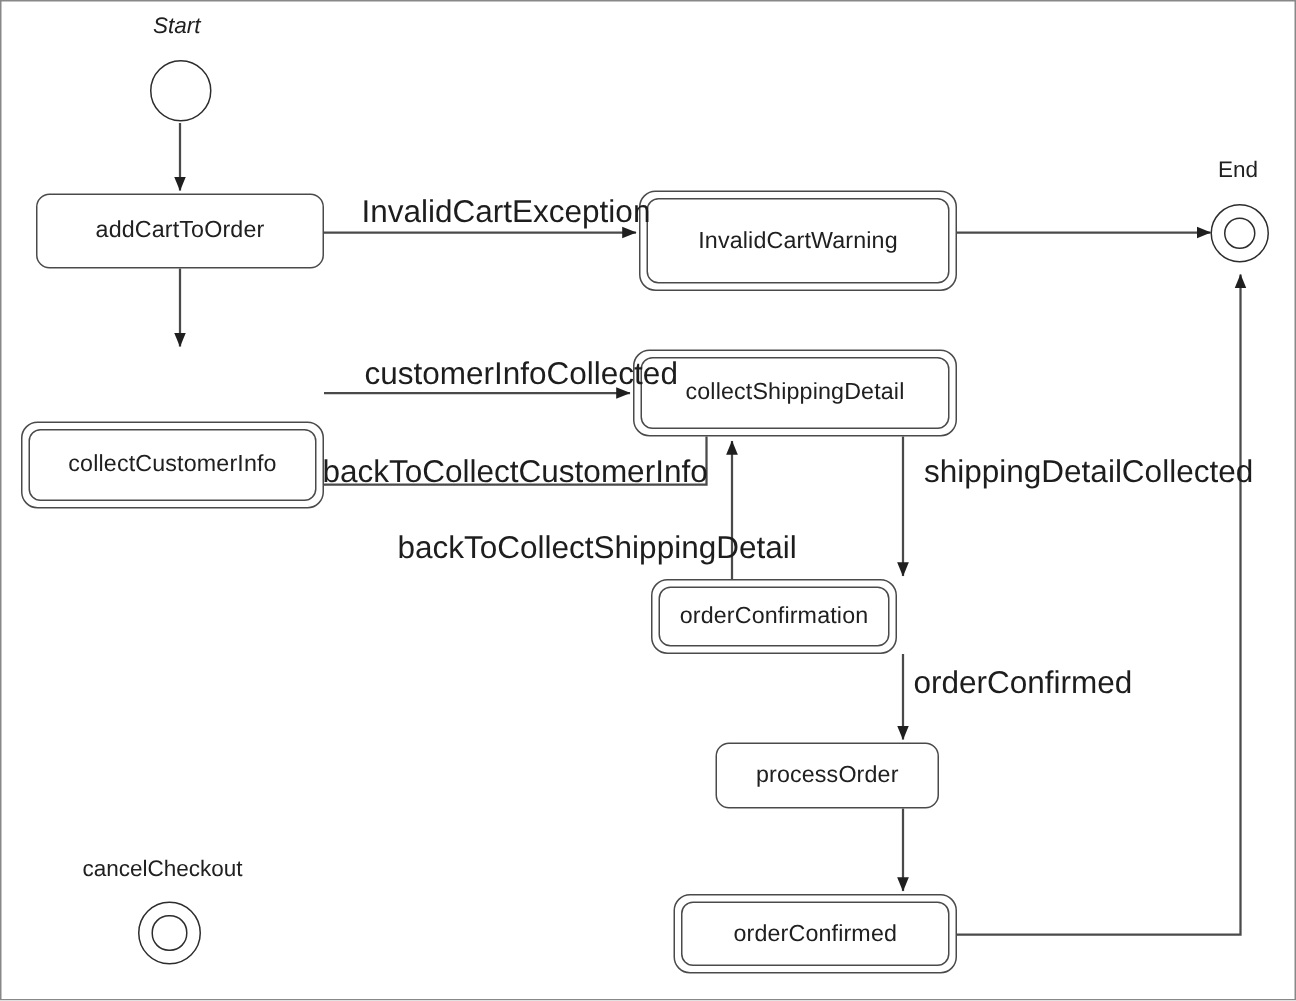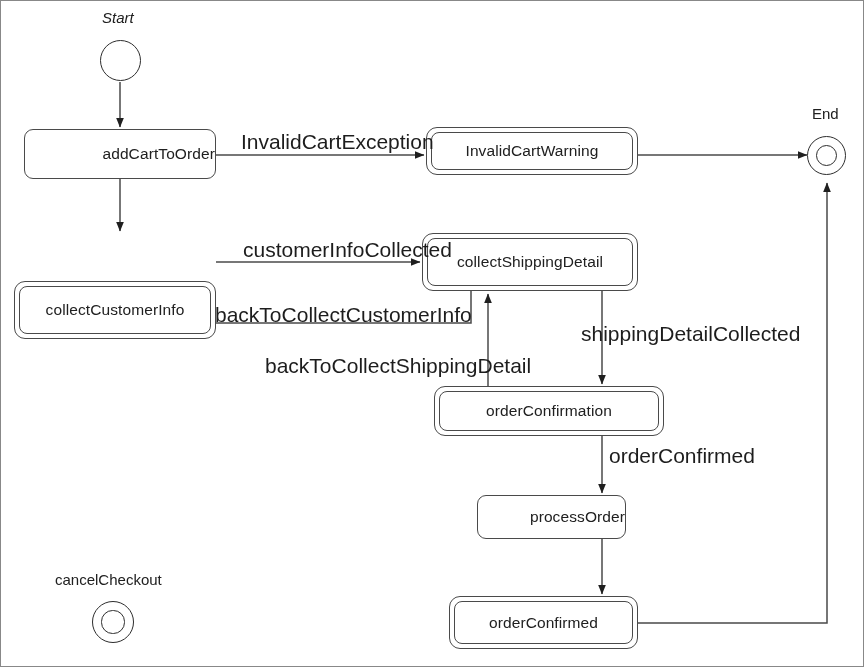--- a/index.html
+++ b/index.html
@@ -35,21 +35,20 @@
     align-items: center;
     justify-content: center;
     color: #202020;
     font-size: 15.5px;
     letter-spacing: .1px;
     white-space: nowrap;
   }
   .state {
     border: 1.4px solid #4a4a4a;
     border-radius: 9px;
-    justify-content: flex-end;
   }
   .state.dbl {
     border: 1.4px solid #4a4a4a;
     border-radius: 11px;
     padding: 4px;
   }
   .state.dbl > .inner {
     width: 100%;
     height: 100%;
     border: 1.4px solid #4a4a4a;
@@ -139,39 +138,39 @@
 
   <div class="caption" style="left:54px; top:570px;">cancelCheckout</div>
   <div class="node pseudo final" style="left:91px; top:600px; width:42px; height:42px;">
     <div class="core"></div>
   </div>
 
   <div class="node state" style="left:23px; top:128px; width:192px; height:50px;">
     <span>addCartToOrder</span>
   </div>
 
-  <div class="node state dbl" style="left:425px; top:126px; width:212px; height:48px;">
+  <div class="node state dbl" style="left:425px; top:126px; width:212px; height:67px;">
     <div class="inner">
       <span>InvalidCartWarning</span>
     </div>
   </div>
 
   <div class="node state dbl" style="left:13px; top:232px; width:202px; height:58px;margin-top:48px;">
     <div class="inner">
       <span>collectCustomerInfo</span>
     </div>
   </div>
 
   <div class="node state dbl" style="left:421px; top:232px; width:216px; height:58px;">
     <div class="inner">
       <span>collectShippingDetail</span>
     </div>
   </div>
 
-  <div class="node state dbl" style="left:433px; top:385px; width:230px; height:50px;">
+  <div class="node state dbl" style="left:433px; top:385px; width:164px; height:50px;">
     <div class="inner">
       <span>orderConfirmation</span>
     </div>
   </div>
 
   <div class="node state" style="left:476px; top:494px; width:149px; height:44px;">
     <span>processOrder</span>
   </div>
 
   <div class="node state dbl" style="left:448px; top:595px; width:189px; height:53px;">
@@ -181,17 +180,17 @@
   </div>
 
   <div class="edge-label" style="left:240px; top:129px;">InvalidCartException</div>
 
   <div class="edge-label" style="left:242px; top:237px;">customerInfoCollected</div>
 
   <div class="edge-label" style="left:214px; top:302px;">backToCollectCustomerInfo</div>
 
   <div class="edge-label" style="left:264px; top:353px;">backToCollectShippingDetail</div>
 
-  <div class="edge-label" style="left:580px; top:302px;margin-top:19px;">shippingDetailCollected</div>
+  <div class="edge-label" style="left:615px; top:302px;">shippingDetailCollected</div>
 
   <div class="edge-label" style="left:608px; top:443px;">orderConfirmed</div>
 
 </div>
 
 </body></html>

